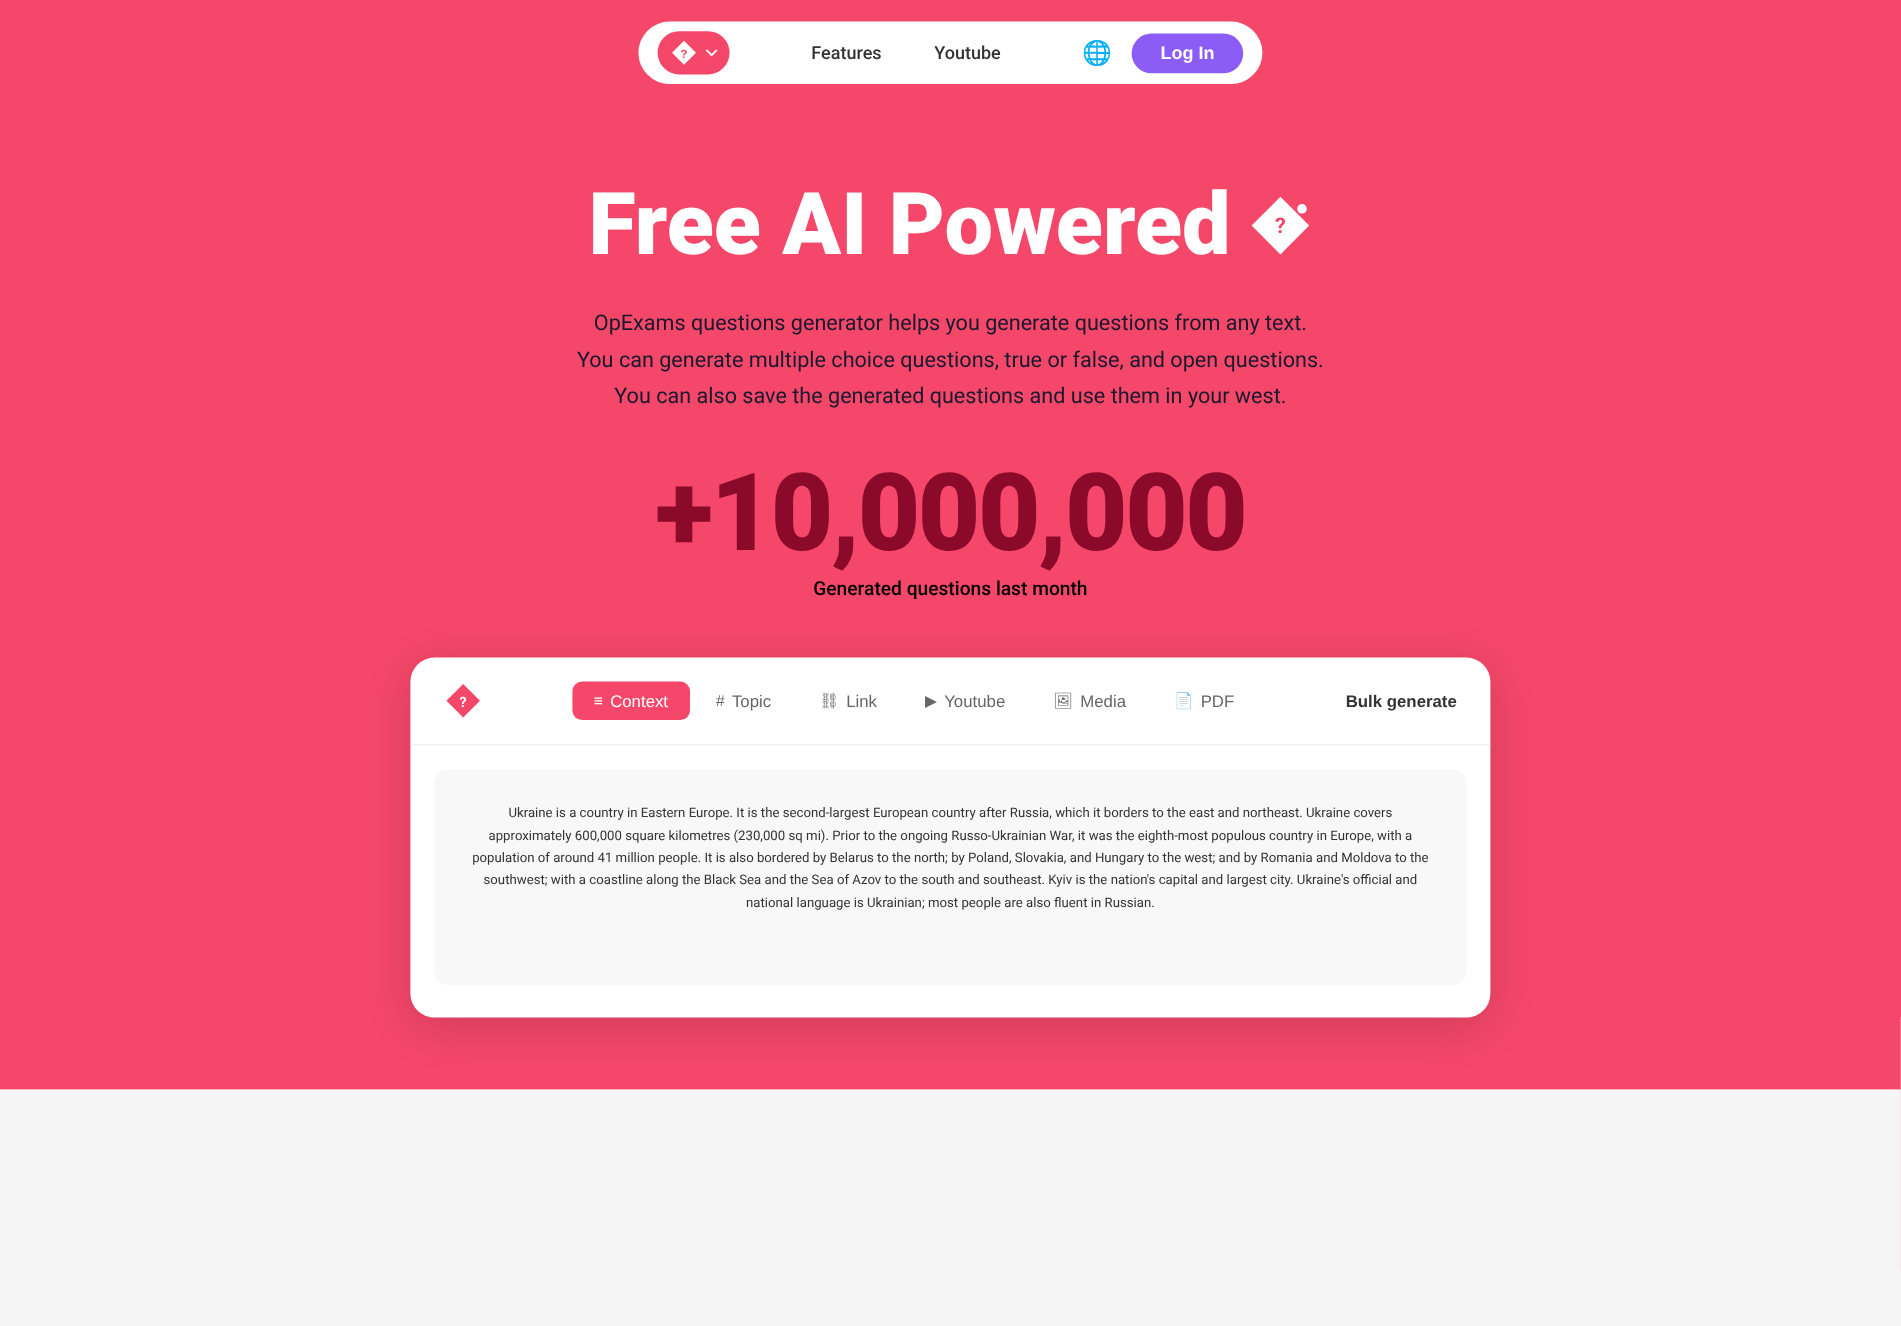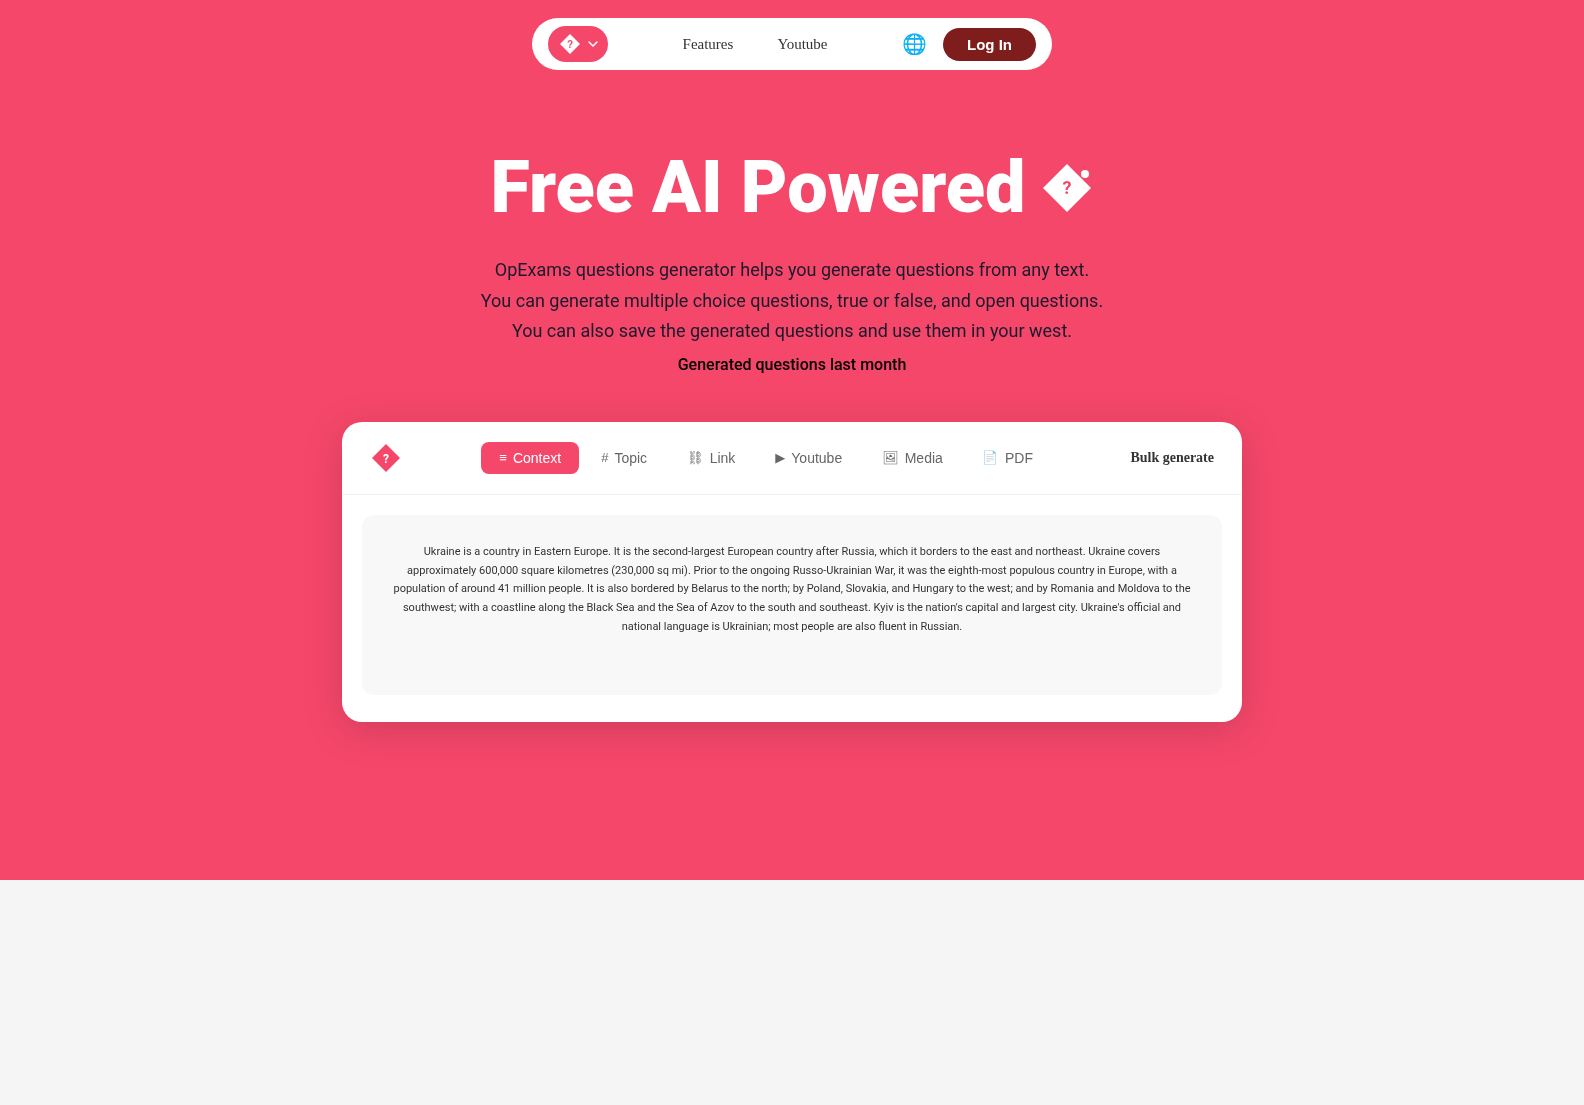--- a/index.html
+++ b/index.html
@@ -58,21 +58,20 @@
       width: 24px;
       height: 24px;
     }
 
     .nav-links {
       display: flex;
       align-items: center;
       gap: 44px;
       flex: 1;
       justify-content: center;
-      font-family: Liberation Serif, serif;
     }
 
     .nav-link {
       color: #333;
       text-decoration: none;
       font-size: 15px;
       font-weight: 500;
       cursor: pointer;
     }
 
@@ -82,21 +81,21 @@
       gap: 16px;
     }
 
     .globe-icon {
       color: #555;
       font-size: 20px;
       cursor: pointer;
     }
 
     .login-btn {
-      background: #7f1d1d;
+      background: #8b5cf6;
       color: white;
       border: none;
       border-radius: 50px;
       padding: 8px 24px;
       font-size: 15px;
       font-weight: 600;
       cursor: pointer;
     }
 
     
@@ -218,21 +217,20 @@
     }
 
     .bulk-btn {
       margin-left: auto;
       background: none;
       border: none;
       color: #333;
       font-size: 14px;
       font-weight: 600;
       cursor: pointer;
-      font-family: Liberation Serif, serif;
     }
 
     .card-body {
       background: #f8f8f8;
       margin: 20px;
       border-radius: 12px;
       padding: 28px 30px;
       min-height: 180px;
     }
 
@@ -291,20 +289,21 @@
         </span>
       </div>
     </h1>
 
     <p class="hero-subtitle">
       <span>OpExams questions generator helps you generate questions from any text.</span><br>
       <span>You can generate multiple choice questions, true or false, and open questions.</span><br>
       <span>You can also save the generated questions and use them in your west.</span>
     </p>
 
+    <div class="hero-count">+10,000,000</div>
     <div class="hero-count-label">Generated questions last month</div>
 
     <div class="card-section">
       <div class="main-card">
         <div class="card-header">
 
           <svg class="card-logo" viewBox="0 0 32 32">
             <polygon points="16,2 30,16 16,30 2,16" fill="#f5476a"></polygon>
             <text x="16" y="21" text-anchor="middle" fill="white" font-size="12" font-weight="bold">?</text>
           </svg>

